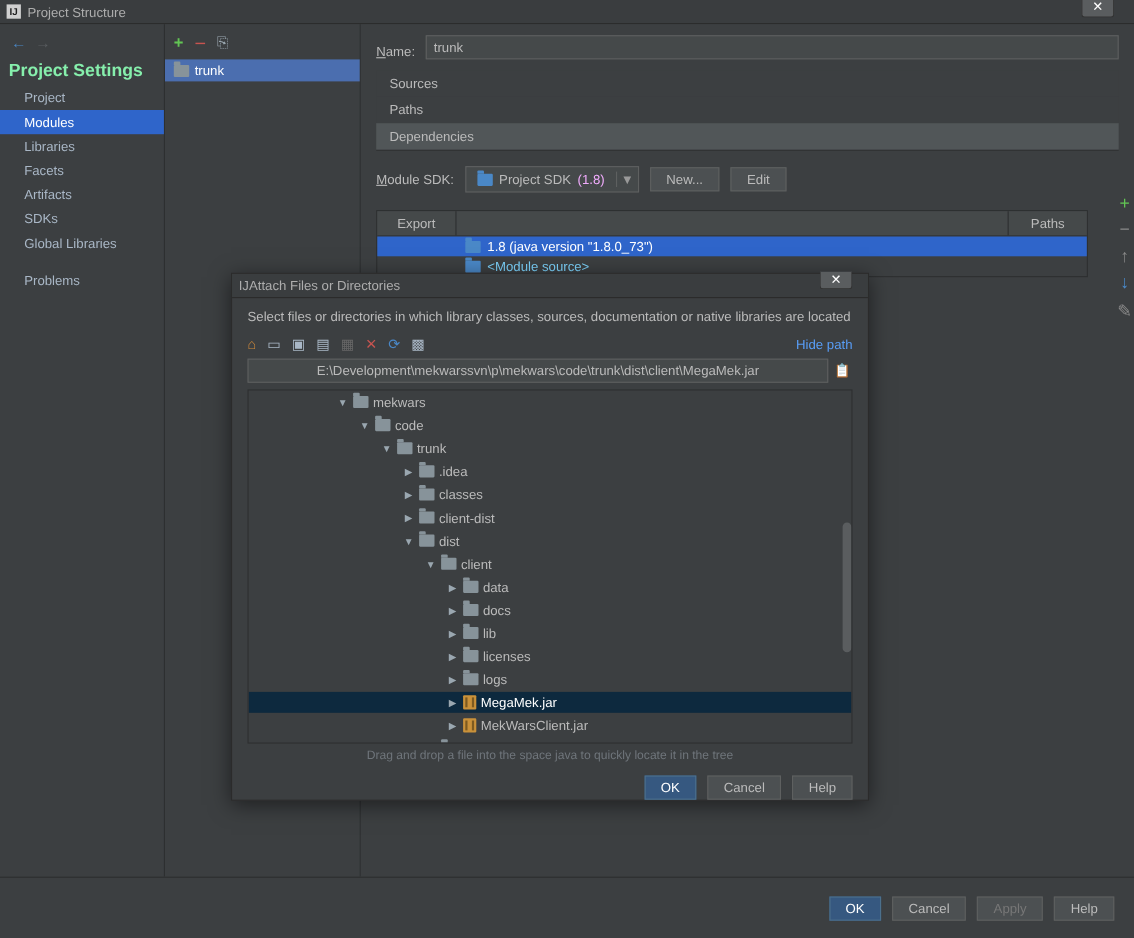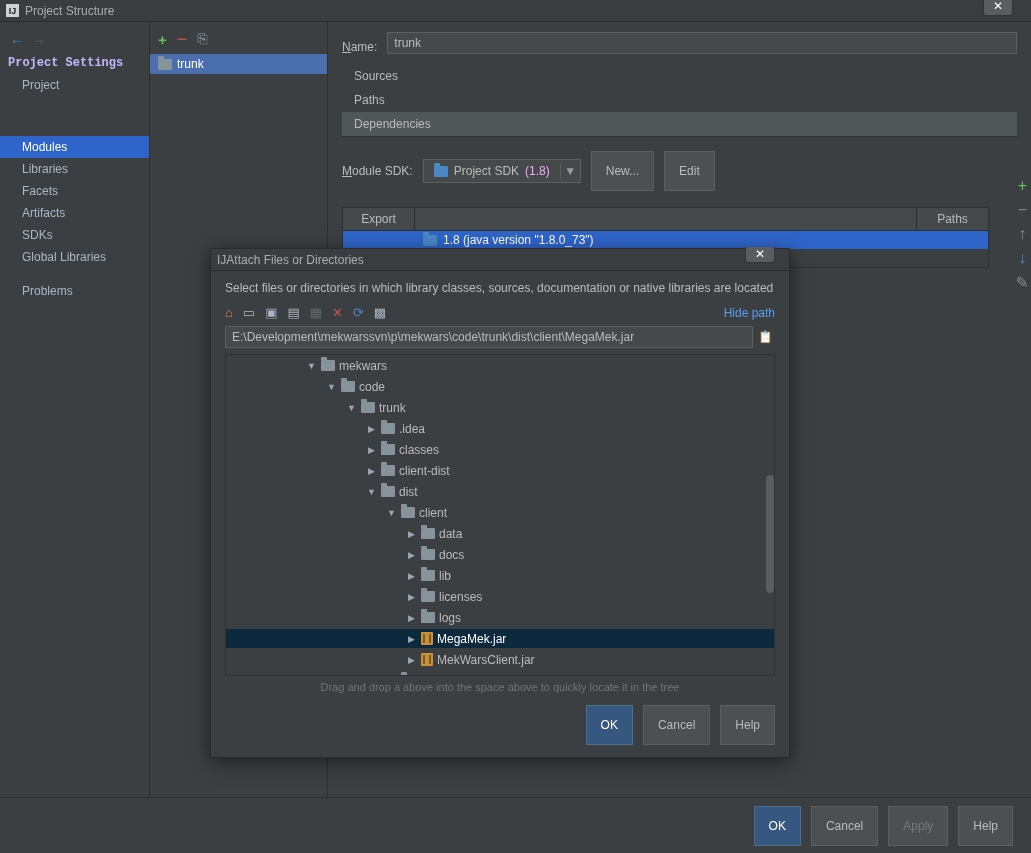--- a/index.html
+++ b/index.html
@@ -9,23 +9,23 @@
 .title-bar { height: 22px; background: #3a3d3f; border-bottom: 1px solid #2b2b2b; display: flex; align-items: center; padding: 0 6px; color: #adadad; }
 .title-bar .ico { width: 13px; height: 13px; background: #d0d0d0; color: #222; display: inline-flex; align-items: center; justify-content: center; font-size: 9px; font-weight: bold; margin-right: 6px; }
 .title-bar .win-close { position: absolute; right: 18px; top: -2px; width: 30px; height: 18px; background: #5a5d5f; color: #fff; text-align: center; line-height: 16px; border: 1px solid #333; border-top: none; border-radius: 0 0 3px 3px; cursor: pointer; }
 
 
 .layout { display: flex; height: 775px; }
 .sidebar { width: 150px; background: #3c3f41; border-right: 1px solid #2d2f30; padding-top: 6px; }
 .nav-arrows { height: 22px; display: flex; align-items: center; gap: 8px; padding: 0 10px; }
 .nav-arrows span { color: #4a88c7; font-size: 14px; }
 .nav-arrows span.dim { color: #5a5e61; }
-.sb-head { color: #c4b5fd; font-weight: bold; padding: 6px 8px 4px; font-size: 12px; font-family: Liberation Mono, monospace; }
+.sb-head { color: #86efac; font-weight: bold; padding: 6px 8px 4px; font-size: 16px; }
 .sb-item { padding: 4px 8px 4px 22px; color: #a9b7c6; cursor: pointer; }
-.sb-item.active { background: #2f65ca; color: #fff; margin-top: 40px; }
+.sb-item.active { background: #2f65ca; color: #fff; }
 
 .module-col { width: 178px; background: #3c3f41; border-right: 1px solid #2d2f30; }
 .mc-tools { height: 22px; display: flex; align-items: center; gap: 10px; padding: 0 8px; margin-top: 6px; }
 .mc-tools .plus { color: #62c554; font-size: 15px; font-weight: bold; }
 .mc-tools .minus { color: #c75450; font-size: 18px; line-height: 10px; }
 .mc-tools .copy { color: #9aa7b0; font-size: 13px; }
 .module-row { display: flex; align-items: center; gap: 5px; padding: 3px 8px; background: #4b6eaf; color: #fff; margin-top: 4px; }
 .folder-icon { width: 14px; height: 11px; background: #87939a; position: relative; border-radius: 1px; display: inline-block; }
 .folder-icon.blue { background: #4a88c7; }
 .folder-icon::before { content: ""; position: absolute; top: -3px; left: 0; width: 6px; height: 3px; background: inherit; border-radius: 1px 1px 0 0; }
@@ -39,21 +39,21 @@
 .tabs { display: flex; margin-top: 10px; border-bottom: 1px solid #2d2f30; flex-direction: column; }
 .tab { padding: 5px 12px; color: #bbb; cursor: pointer; background: #3c3f41; }
 .tab.active { background: #515658; }
 
 .sdk-row { display: flex; align-items: center; gap: 10px; margin-top: 14px; }
 .sdk-row label u { text-decoration: underline; }
 .sdk-select { display: flex; align-items: center; background: #45494a; border: 1px solid #5e6060; height: 24px; }
 .sdk-select .val { padding: 0 10px; display: flex; align-items: center; gap: 6px; }
 .sdk-select .val .dim { color: #f0abfc; }
 .sdk-select .arrow { width: 20px; text-align: center; border-left: 1px solid #5e6060; color: #999; }
-.btn { background: #4c5052; border: 1px solid #5e6060; color: #bbb; padding: 3px 14px; height: 40px; cursor: pointer; }
+.btn { background: #4c5052; border: 1px solid #5e6060; color: #bbb; padding: 3px 14px; height: 22px; cursor: pointer; }
 .btn.primary { background: #365880; border-color: #4c708c; color: #fff; }
 .btn.disabled { color: #777; }
 
 .dep-table { margin-top: 16px; border: 1px solid #2d2f30; margin-right: 28px;}
 .dep-head { display: flex; background: #45494a; border-bottom: 1px solid #2d2f30; }
 .dep-head .c1 { width: 72px; padding: 4px 8px; border-right: 1px solid #2d2f30; text-align: center; }
 .dep-head .c2 { flex: 1; padding: 4px 8px; }
 .dep-head .c3 { width: 72px; padding: 4px 8px; border-left: 1px solid #2d2f30; text-align: center;}
 .dep-row { display: flex; align-items: center; padding: 2px 0; }
 .dep-row.sel { background: #2f65ca; color: #fff; }
@@ -70,30 +70,30 @@
 .sa-down { color: #4a88c7; }
 .sa-edit { color: #888; }
 
 
 .footer { position: absolute; left: 0; right: 0; bottom: 0; height: 56px; border-top: 1px solid #2d2f30; display: flex; align-items: center; justify-content: flex-end; gap: 10px; padding: 0 18px; background: #3c3f41; }
 
 
 .modal { position: absolute; left: 210px; top: 248px; width: 580px; background: #3c3f41; border: 1px solid #2b2b2b; box-shadow: 0 4px 18px rgba(0,0,0,.5); }
 .modal-title { background: #3a3d3f; height: 22px; display: flex; align-items: center; padding: 0 6px; color: #adadad; position: relative; border-bottom: 1px solid #2b2b2b;}
 .modal-title .mclose { position: absolute; right: 14px; top: -2px; width: 30px; height: 16px; background: #5a5d5f; color: #fff; text-align: center; line-height: 14px; border: 1px solid #333; border-top: none; border-radius: 0 0 3px 3px; cursor: pointer; }
-.modal-body { padding: 10px 14px 12px; }
+.modal-body { padding: 10px 14px 0; }
 .modal-msg { color: #bbb; margin-bottom: 10px; }
 .modal-tools { display: flex; align-items: center; gap: 10px; margin-bottom: 6px; }
 .modal-tools .ti { color: #a9b7c6; font-size: 13px; cursor: pointer; }
 .modal-tools .ti.home { color: #d28b3a; }
 .modal-tools .ti.del { color: #c75450; }
 .modal-tools .ti.ref { color: #4a88c7; }
 .modal-tools .hide { margin-left: auto; color: #589df6; cursor: pointer; }
 .path-row { display: flex; gap: 4px; }
-.path-input { flex: 1; background: #45494a; border: 1px solid #5e6060; color: #bbb; padding: 3px 6px; height: 22px; }
+.path-input { flex: 1; background: #45494a; border: 1px solid #5e6060; color: #bbb; padding: 3px 6px; height: 22px; text-align: center; }
 .clip-ico { width: 18px; display: flex; align-items: center; justify-content: center; color: #a9b7c6; }
 
 .tree { border: 1px solid #2d2f30; margin-top: 6px; height: 322px; overflow: hidden; position: relative; }
 .tree-scroll { position: absolute; right: 0; top: 120px; width: 8px; height: 118px; background: #5a5d5f; border-radius: 4px; }
 .tree ul { list-style: none; }
 .tree li { padding: 1px 0; white-space: nowrap; }
 .tree .row { display: flex; align-items: center; gap: 4px; height: 19px; }
 .tree .row.sel { background: #0d293e; color: #fff; }
 .tree .exp { width: 11px; text-align: center; color: #9aa7b0; font-size: 9px; cursor: pointer; }
 .tree .lbl { }
@@ -341,20 +341,20 @@
           </li>
         <li>
             <div class="row" style="padding-left:160px">
               <span class="exp">▶</span>
               <span class="folder-icon"></span>
               <span class="lbl">server</span>
             </div>
           </li>
       </ul>
     </div>
-    <div class="hint">Drag and drop a above into the space above to quickly locate it in the tree</div>
+    <div class="hint">Drag and drop a file into the space java to quickly locate it in the tree</div>
     <div class="modal-footer">
       <button class="btn primary">OK</button>
       <button class="btn">Cancel</button>
       <button class="btn">Help</button>
     </div>
   </div>
 </div>
 
 </body></html>

